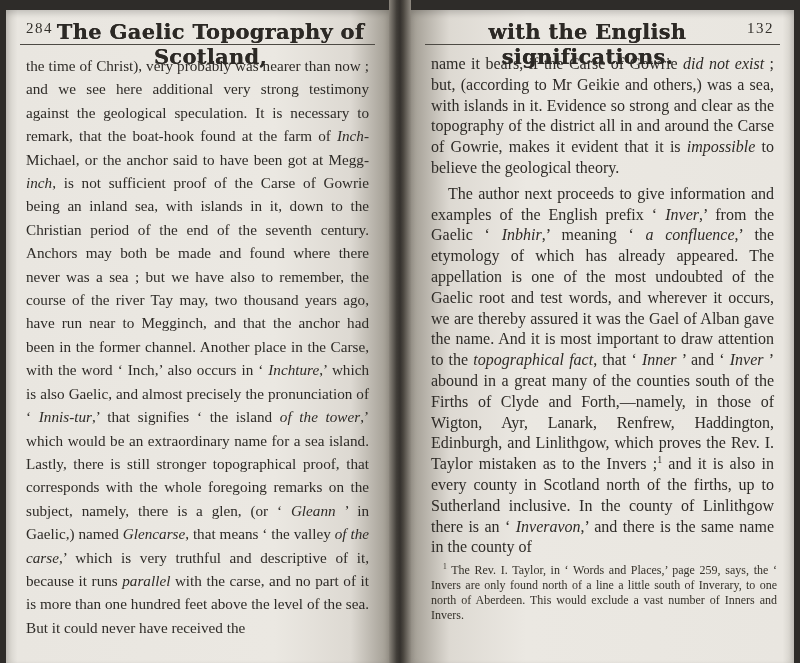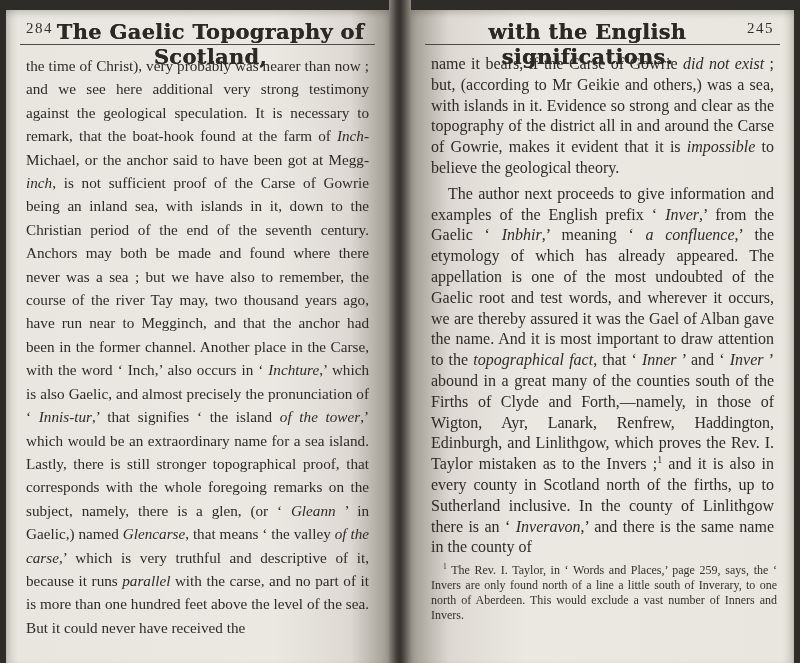--- a/index.html
+++ b/index.html
@@ -90,21 +90,21 @@
     <div class="body">
       <p>the time of Christ), very probably was nearer than now ; and we see here additional very strong testimony against the geological speculation.  It is necessary to remark, that the boat-hook found at the farm of <i>Inch</i>-Michael, or the anchor said to have been got at Megg-<i>inch</i>, is not sufficient proof of the Carse of Gowrie being an inland sea, with islands in it, down to the Christian period of the end of the seventh century.  Anchors may both be made and found where there never was a sea ; but we have also to remember, the course of the river Tay may, two thousand years ago, have run near to Megginch, and that the anchor had been in the former channel.  Another place in the Carse, with the word ‘ Inch,’ also occurs in ‘ <i>Inchture</i>,’ which is also Gaelic, and almost precisely the pronunciation of ‘ <i>Innis-tur</i>,’ that signifies ‘ the island <i>of the tower</i>,’ which would be an extraordinary name for a sea island.  Lastly, there is still stronger topographical proof, that corresponds with the whole foregoing remarks on the subject, namely, there is a glen, (or ‘ <i>Gleann</i> ’ in Gaelic,) named <i>Glencarse</i>, that means ‘ the valley <i>of the carse</i>,’ which is very truthful and descriptive of it, because it runs <i>parallel</i> with the carse, and no part of it is more than one hundred feet above the level of the sea.  But it could never have received the</p>
     </div>
   </div>
 
   <div class="gutter"></div>
 
   <div class="page page-right">
     <div class="header">
       <span class="title">with the English significations.</span>
-      <span class="pagenum">245</span>
+      <span class="pagenum">132</span>
     </div>
     <div class="rule"></div>
     <div class="body">
       <p>name it bears, if the Carse of Gowrie <i>did not exist</i> ; but, (according to Mr Geikie and others,) was a sea, with islands in it.  Evidence so strong and clear as the topography of the district all in and around the Carse of Gowrie, makes it evident that it is <i>impossible</i> to believe the geological theory.</p>
       <p class="indent">The author next proceeds to give information and examples of the English prefix ‘ <i>Inver</i>,’ from the Gaelic ‘ <i>Inbhir</i>,’ meaning ‘ <i>a confluence</i>,’ the etymology of which has already appeared.  The appellation is one of the most undoubted of the Gaelic root and test words, and wherever it occurs, we are thereby assured it was the Gael of Alban gave the name.  And it is most important to draw attention to the <i>topographical fact</i>, that ‘ <i>Inner</i> ’ and ‘ <i>Inver</i> ’ abound in a great many of the counties south of the Firths of Clyde and Forth,—namely, in those of Wigton, Ayr, Lanark, Renfrew, Haddington, Edinburgh, and Linlithgow, which proves the Rev. I. Taylor mistaken as to the Invers ;<sup>1</sup> and it is also in every county in Scotland north of the firths, up to Sutherland inclusive.  In the county of Linlithgow there is an ‘ <i>Inveravon</i>,’ and there is the same name in the county of</p>
     </div>
     <div class="footnote"><sup>1</sup> The Rev. I. Taylor, in ‘ Words and Places,’ page 259, says, the ‘ Invers are only found north of a line a little south of Inverary, to one north of Aberdeen.   This would exclude a vast number of Inners and Invers.</div>
   </div>
 
 </div>

